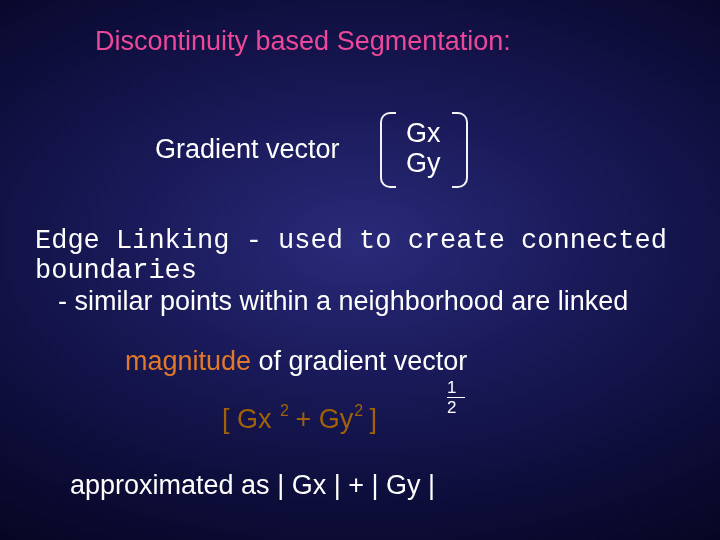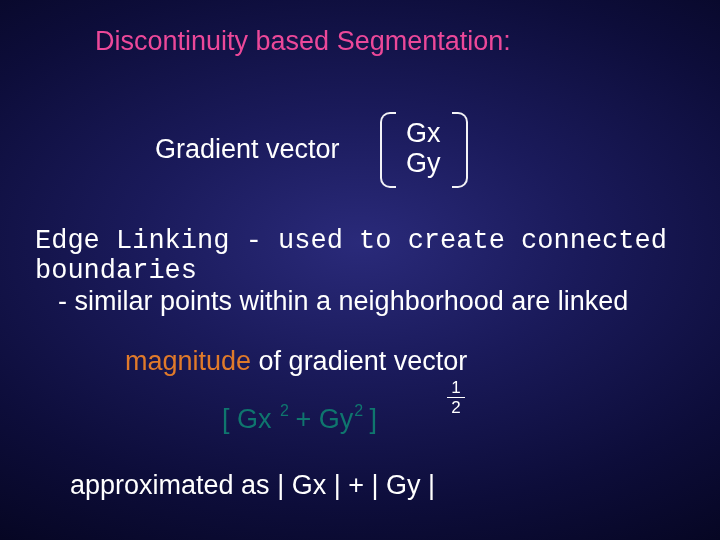--- a/index.html
+++ b/index.html
@@ -39,26 +39,26 @@
     position:absolute;left:58px;top:286px;
     font-size:27px;color:#fff;
   }
   .mag-label{
     position:absolute;left:125px;top:346px;
     font-size:27px;
   }
   .magnitude-word{color:#e07a2a}
   .formula{
     position:absolute;left:222px;top:404px;
-    font-size:27px;color:#0f766e;
+    font-size:27px;color:#a16207;
   }
   .sup1{font-size:16px;position:relative;top:-12px;left:1px}
   .exp-frac{
     position:absolute;left:447px;top:380px;
-    text-align:center;font-size:17px;line-height:15px;color:#fff;
+    text-align:left;font-size:17px;line-height:15px;color:#fff;
   }
   .exp-frac .bar{display:block;border-top:1.4px solid #fff;margin:2px 0;width:18px}
   .approx{
     position:absolute;left:70px;top:470px;
     font-size:27px;color:#fff;
   }
 </style>
 </head>
 <body>
 

